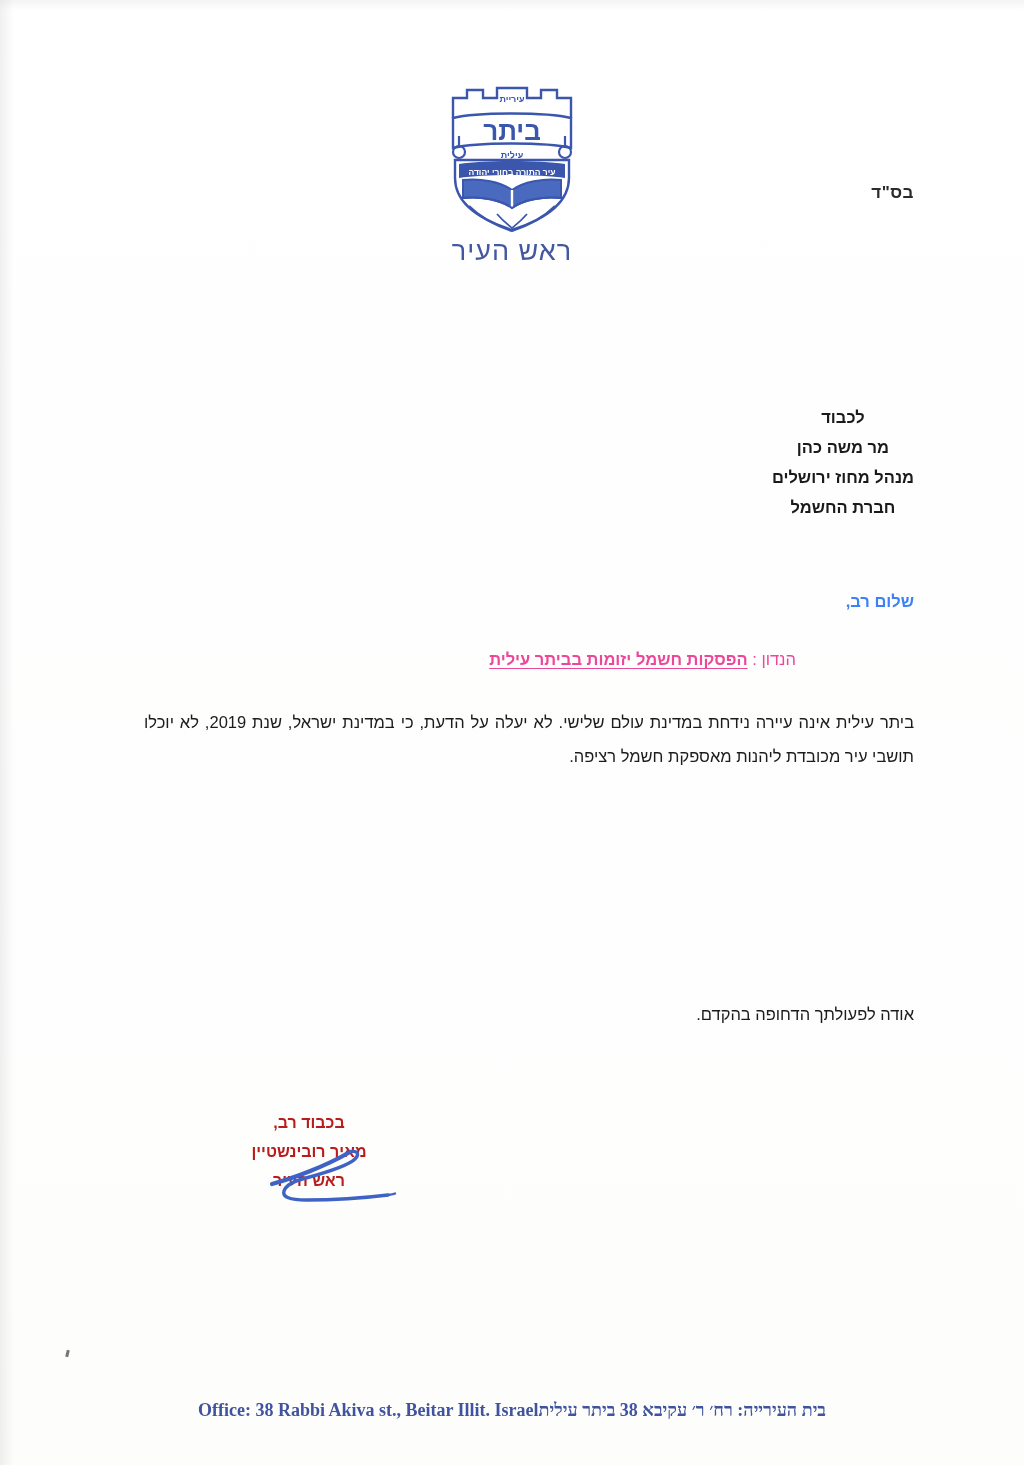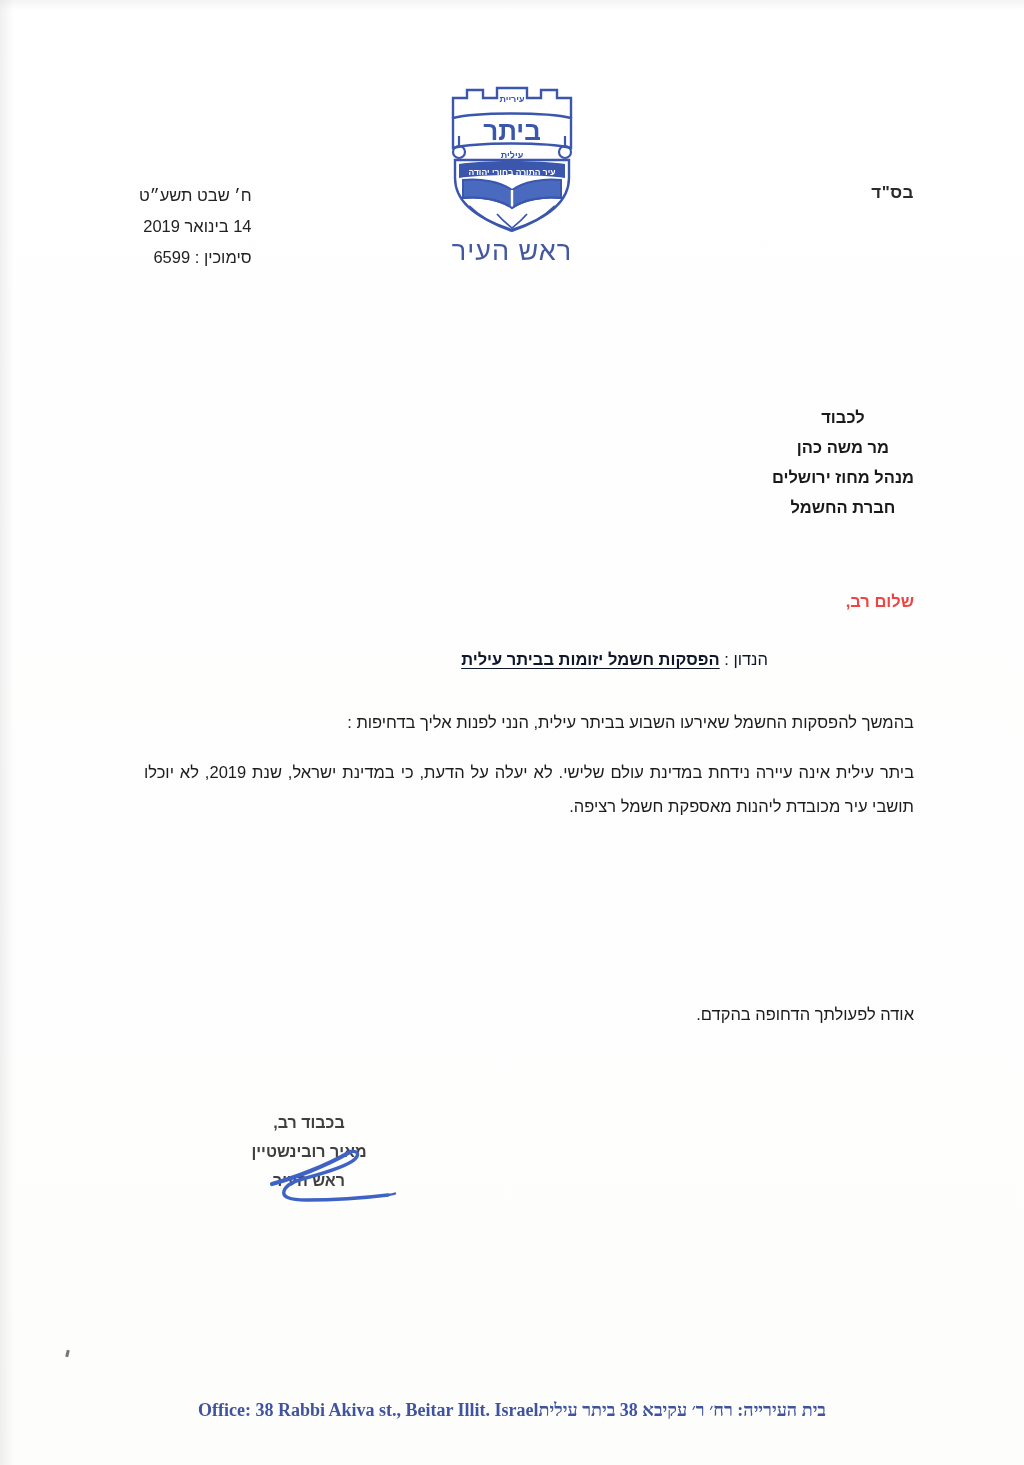--- a/index.html
+++ b/index.html
@@ -106,31 +106,31 @@
     color: #1a1a1a;
   }
 
   .greeting {
     position: absolute;
     right: 110px;
     top: 592px;
     direction: rtl;
     font-size: 16.5px;
     font-weight: 700;
-    color: #ef4444;
+    color: #3b82f6;
   }
 
   
   .subject {
     position: absolute;
-    right: 256px;
+    right: 228px;
     top: 650px;
     direction: rtl;
     font-size: 16.5px;
-    color: #0f172a;
+    color: #ec4899;
     white-space: nowrap;
   }
   .subject .lead { font-weight: 400; }
   .subject .topic {
     font-weight: 700;
     text-decoration: underline;
     text-underline-offset: 3px;
   }
 
   
@@ -162,21 +162,21 @@
   .sig-block {
     position: absolute;
     right: 640px;
     top: 1108px;
     direction: rtl;
     text-align: center;
     width: 150px;
     font-size: 16px;
     font-weight: 700;
     line-height: 29px;
-    color: #404040;
+    color: #b91c1c;
   }
   .sig-scribble {
     position: absolute;
     left: 264px;
     top: 1140px;
     pointer-events: none;
   }
 
   
   .footer {
@@ -200,25 +200,20 @@
 
 <div class="page">
 
   <div class="paper-tint"></div>
   <div class="edge-shade-left"></div>
   <div class="edge-shade-top"></div>
   <div class="speck"></div>
 
   <div class="bsd">בס"ד</div>
 
-  <div class="datebox">
-    <div>ח׳ שבט תשע״ט</div>
-    <div>14 בינואר 2019</div>
-    <div>סימוכין : 6599</div>
-  </div>
 
   <div class="emblem-wrap">
     <svg class="emblem-svg" width="150" height="160" viewBox="0 0 150 160">
       <defs>
         <clipPath id="shieldClip">
           <path d="M18,30 L132,30 L132,96 C132,126 106,144 75,154 C44,144 18,126 18,96 Z"></path>
         </clipPath>
       </defs>
 
       <g fill="none" stroke="#3a56ad" stroke-width="2.4">
@@ -265,21 +260,20 @@
     <div>חברת החשמל</div>
   </div>
 
   <div class="greeting">שלום רב,</div>
 
   <div class="subject">
     <span class="lead">הנדון : </span><span class="topic">הפסקות חשמל יזומות בביתר עילית</span>
   </div>
 
   <div class="body-block">
-    <p>בהמשך להפסקות החשמל שאירעו השבוע בביתר עילית, הנני לפנות אליך בדחיפות :</p>
     <p class="last">ביתר עילית אינה עיירה נידחת במדינת עולם שלישי. לא יעלה על הדעת, כי במדינת ישראל, שנת 2019, לא יוכלו תושבי עיר מכובדת ליהנות מאספקת חשמל רציפה.</p>
   </div>
 
   <div class="closing-line">אודה לפעולתך הדחופה בהקדם.</div>
 
   <div class="sig-block">
     <div>בכבוד רב,</div>
     <div>מאיר רובינשטיין</div>
     <div>ראש העיר</div>
   </div>

